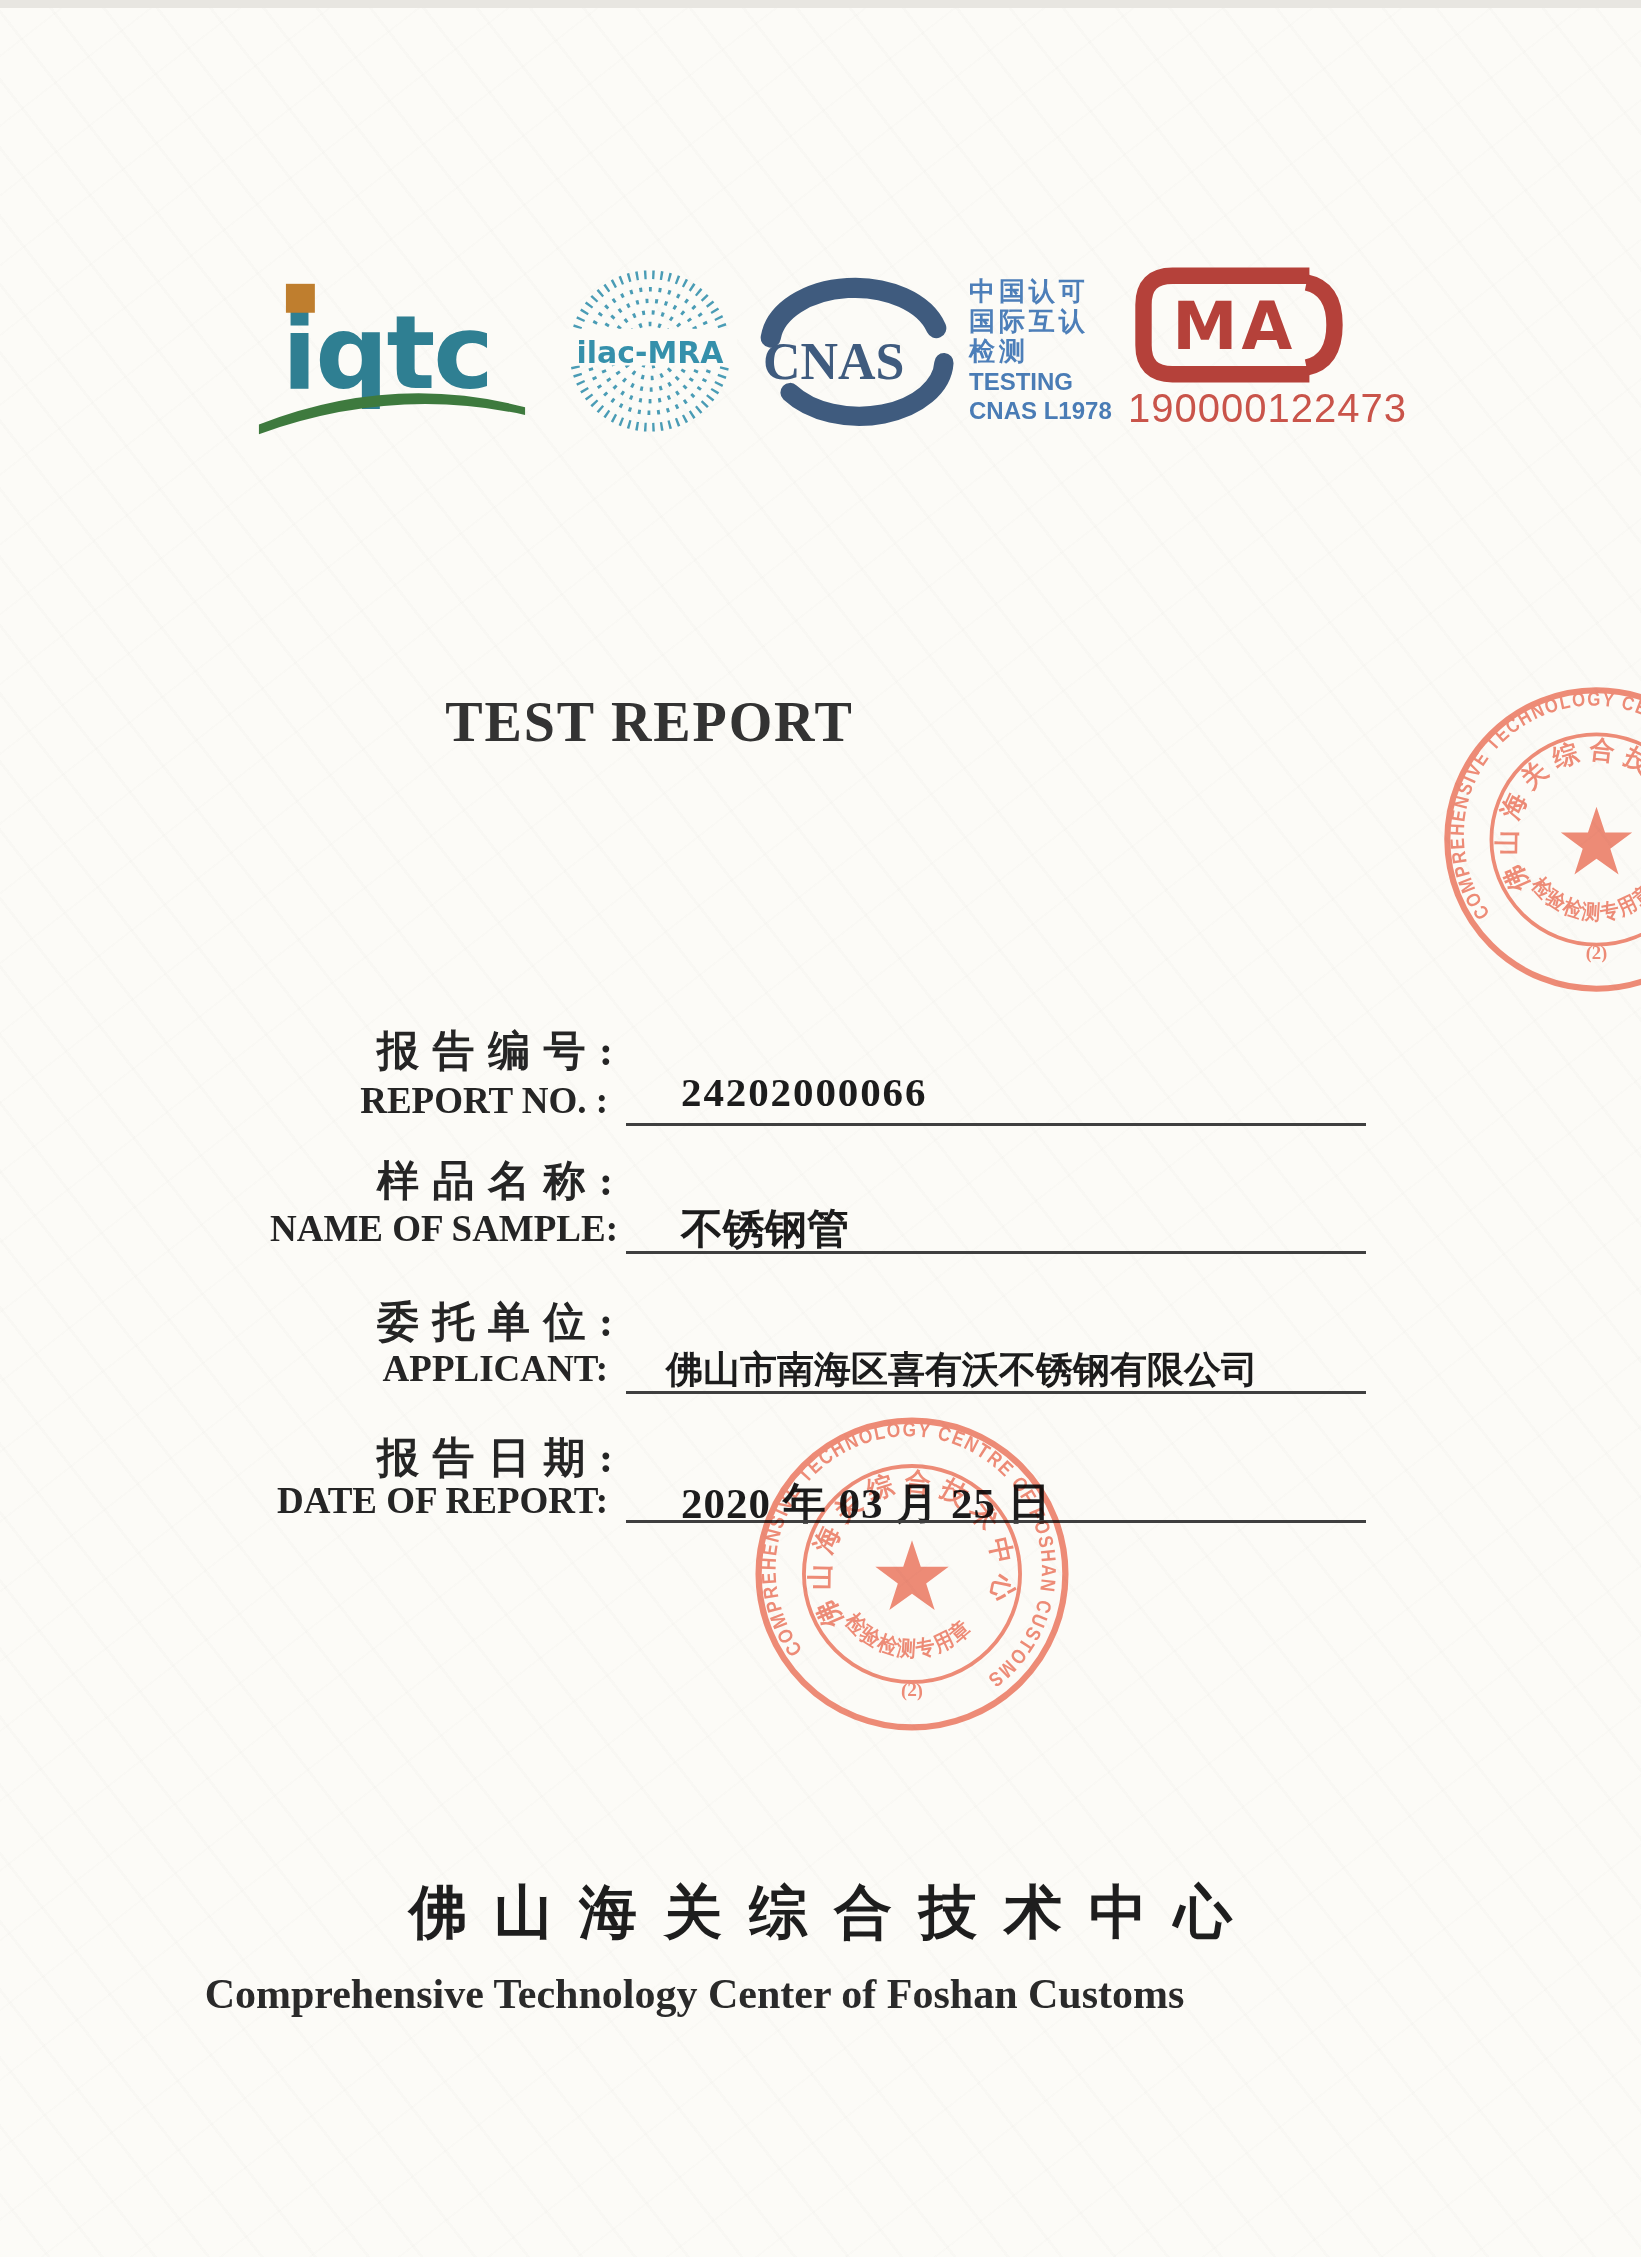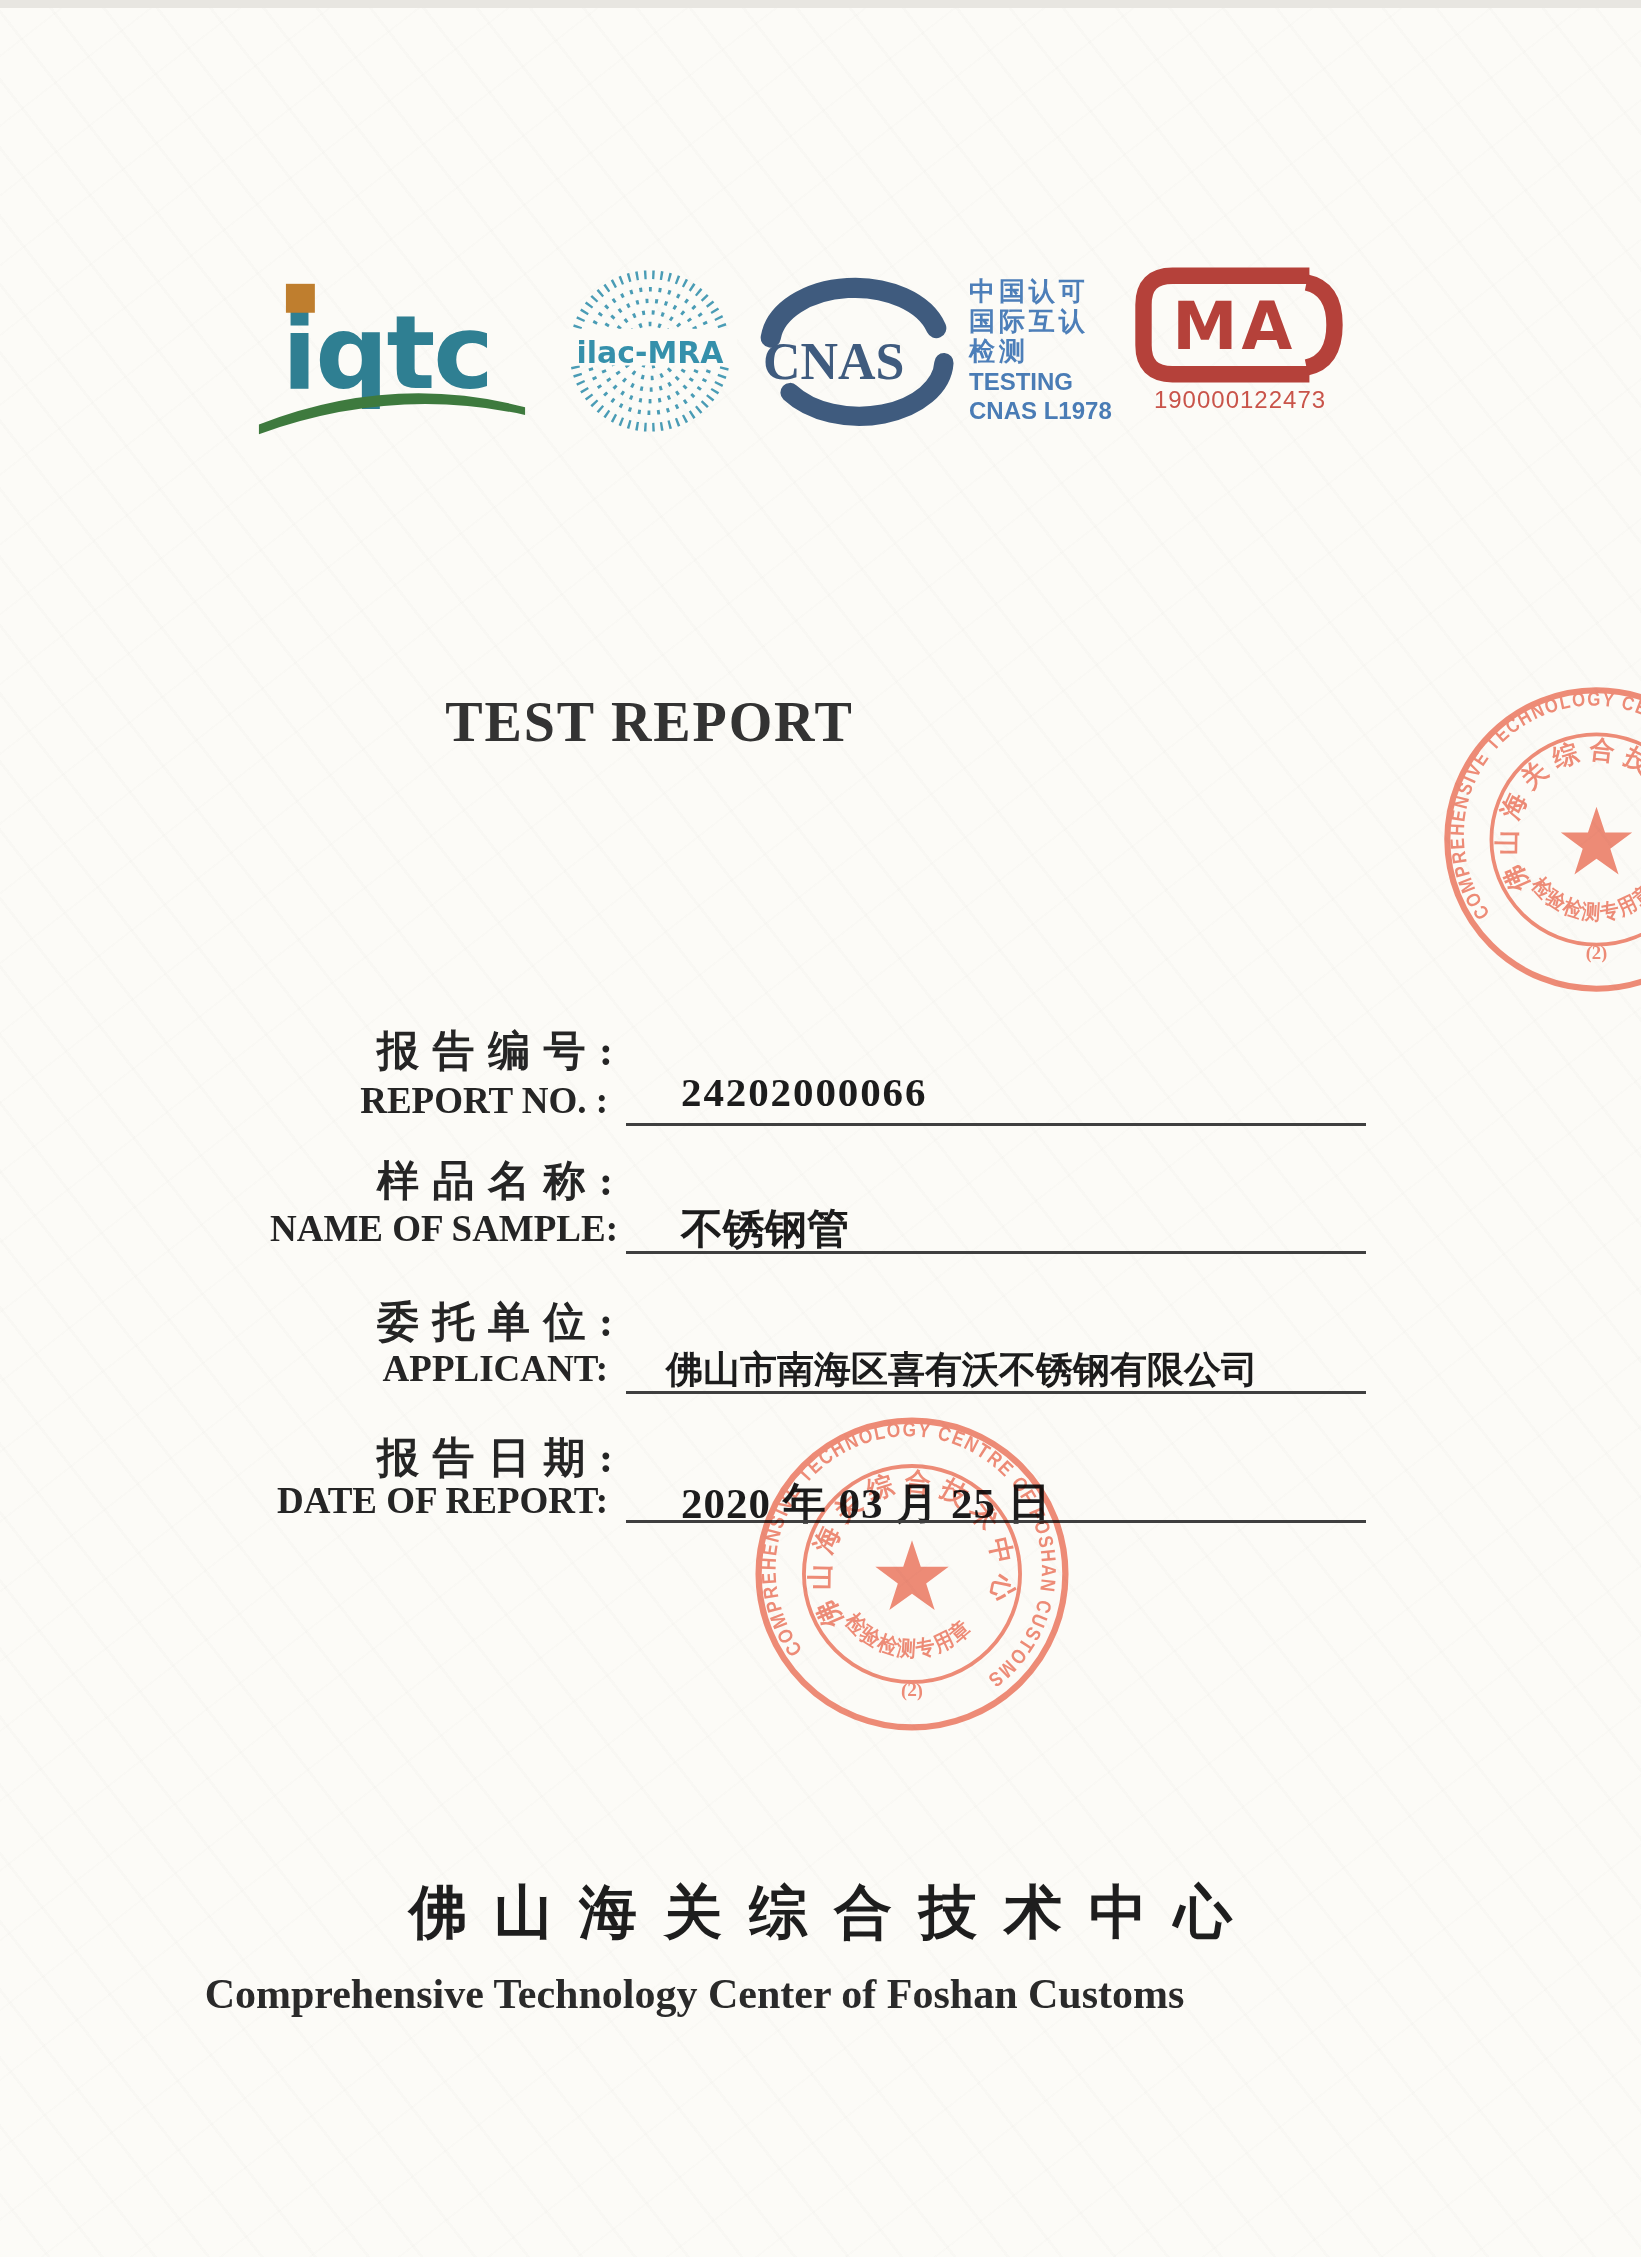--- a/index.html
+++ b/index.html
@@ -23,21 +23,21 @@
   }
 
   
   svg.logo{position:absolute;overflow:visible;}
   .accr{position:absolute;left:969px;top:269px;width:164px;}
   .accr .zh{font-size:26px;line-height:30px;font-weight:600;color:#4d7fb9;letter-spacing:3.9px;}
   .accr .en{font-family:"Liberation Sans",sans-serif;font-size:24px;line-height:29px;font-weight:700;color:#4a7cb5;letter-spacing:0px;}
   .cma-number{
     position:absolute;left:1128px;top:378px;width:224px;
     font-family:"Liberation Sans",sans-serif;
-    font-size:24px;font-weight:400;color:#c9544a;letter-spacing:1px;text-align:center;
+    font-size:40px;font-weight:400;color:#c9544a;letter-spacing:1px;text-align:center;
   }
 
   
   .title-zh{
     position:absolute;left:0;top:546px;width:1641px;
     text-align:center;font-size:118px;line-height:135px;font-weight:600;
     letter-spacing:42px;text-indent:42px;color:#2b2b2b;
   }
   .title-en{
     position:absolute;left:0;top:682px;width:1299px;

